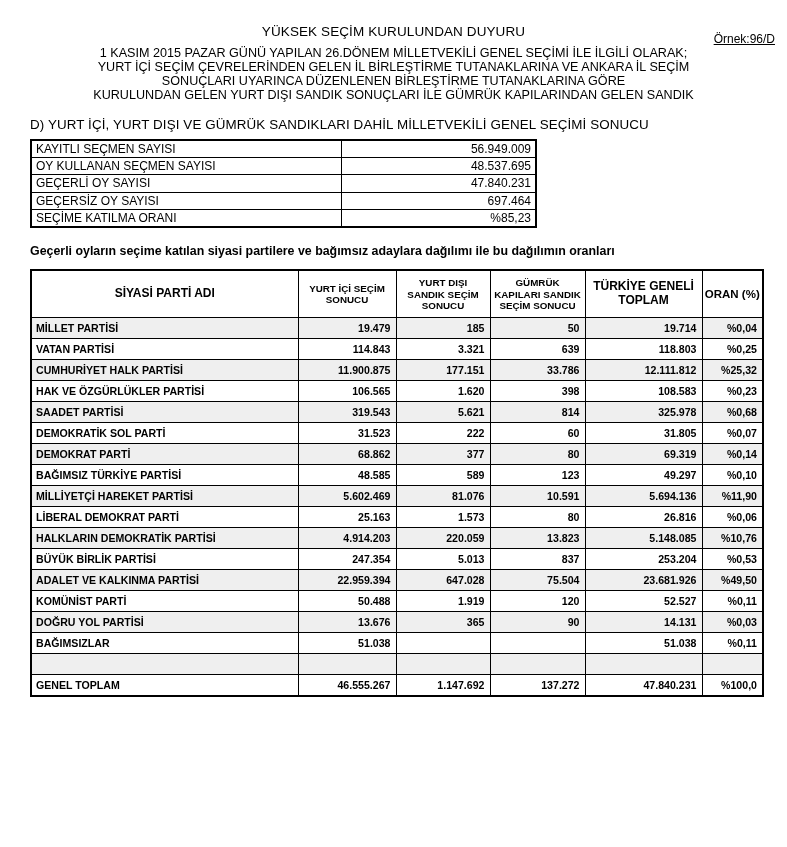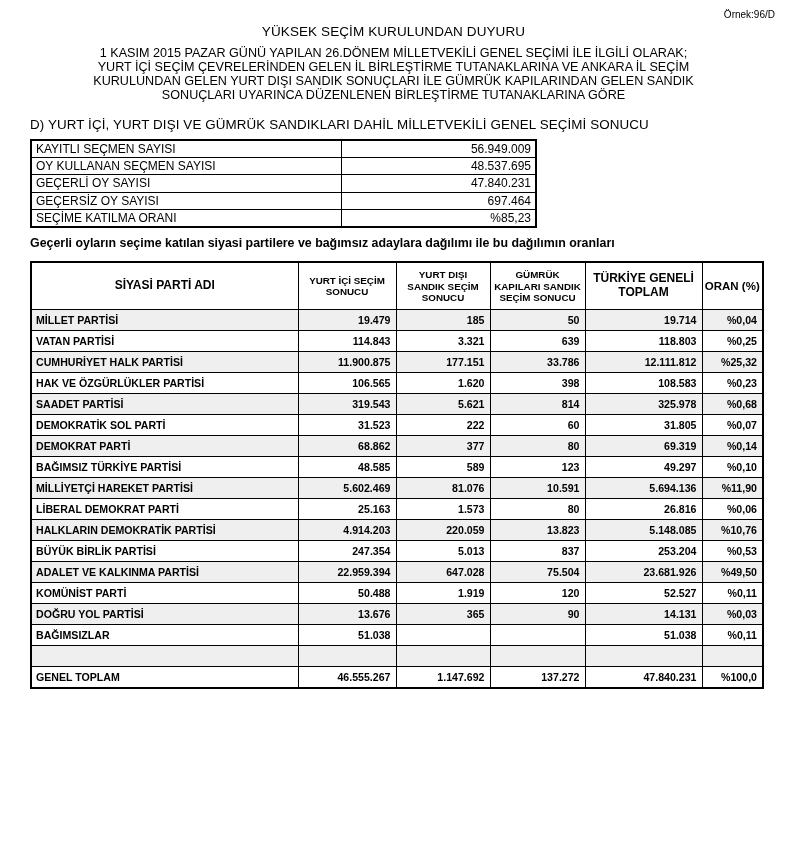--- a/index.html
+++ b/index.html
@@ -6,43 +6,44 @@
   html, body { margin: 0; padding: 0; }
   body {
     width: 787px; height: 847px;
     background: #ffffff;
     color: #000;
     font-family: "Liberation Sans", "DejaVu Sans", sans-serif;
     position: relative;
     overflow: hidden;
   }
   .form-code {
-    position: absolute; top: 9px; right: 12px;
-    font-size: 10px;
+    position: absolute; top: 32px; right: 12px;
+    font-size: 12px;
+    text-decoration: underline;
   }
   .title {
     margin: 0; padding-top: 24px;
     text-align: center;
     font-size: 13.5px; font-weight: normal;
     letter-spacing: 0.1px;
   }
   .intro {
     margin-top: 7px;
     text-align: center;
     font-size: 12.6px;
     line-height: 14px;
   }
   .section-heading {
     margin: 15px 0 0 30px;
     font-size: 13.4px;
     letter-spacing: 0.1px;
   }
   table { border-collapse: collapse; }
   .summary {
-    margin: 7px 0 8px 30px;
+    margin: 7px 0 16px 30px;
     width: 507px;
     table-layout: fixed;
     border: 2px solid #000;
   }
   .summary td {
     border: 1px solid #000;
     height: 17.4px;
     font-size: 12px;
     padding: 0 4px;
     overflow: hidden;
@@ -94,22 +95,22 @@
 </head>
 <body>
 
 <div class="form-code">Örnek:96/D</div>
 
 <h1 class="title">YÜKSEK SEÇİM KURULUNDAN DUYURU</h1>
 
 <div class="intro">
   <div>1 KASIM 2015  PAZAR GÜNÜ YAPILAN 26.DÖNEM MİLLETVEKİLİ GENEL SEÇİMİ İLE İLGİLİ OLARAK;</div>
   <div>YURT İÇİ SEÇİM ÇEVRELERİNDEN GELEN İL BİRLEŞTİRME TUTANAKLARINA VE ANKARA İL SEÇİM</div>
+  <div>SONUÇLARI UYARINCA DÜZENLENEN BİRLEŞTİRME TUTANAKLARINA GÖRE</div>
   <div>KURULUNDAN GELEN YURT DIŞI SANDIK SONUÇLARI İLE GÜMRÜK  KAPILARINDAN GELEN SANDIK</div>
-  <div>SONUÇLARI UYARINCA DÜZENLENEN BİRLEŞTİRME TUTANAKLARINA GÖRE</div>
 </div>
 
 <div class="section-heading">D) YURT İÇİ, YURT DIŞI VE GÜMRÜK SANDIKLARI DAHİL MİLLETVEKİLİ GENEL SEÇİMİ SONUCU</div>
 
 <table class="summary">
   <tbody id="summary-body">
       <tr>
         <td class="label">KAYITLI SEÇMEN SAYISI</td>
         <td class="value">56.949.009</td>
       </tr>

